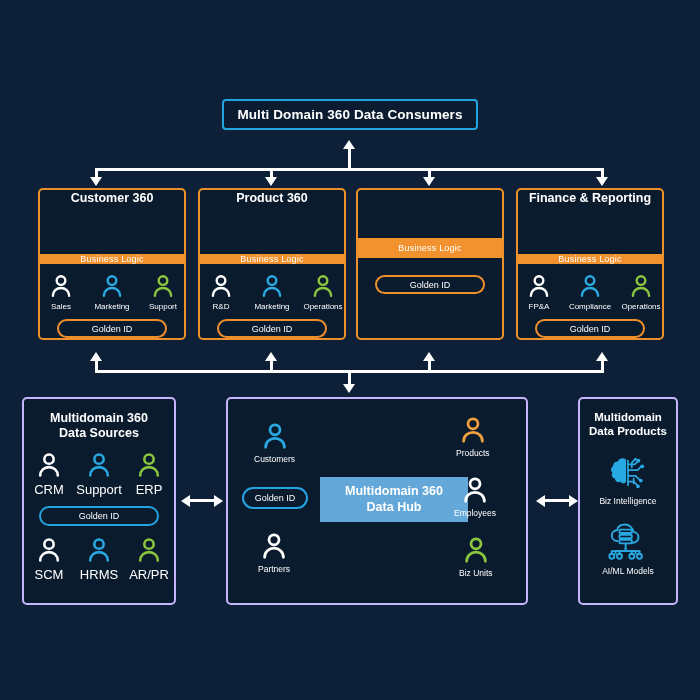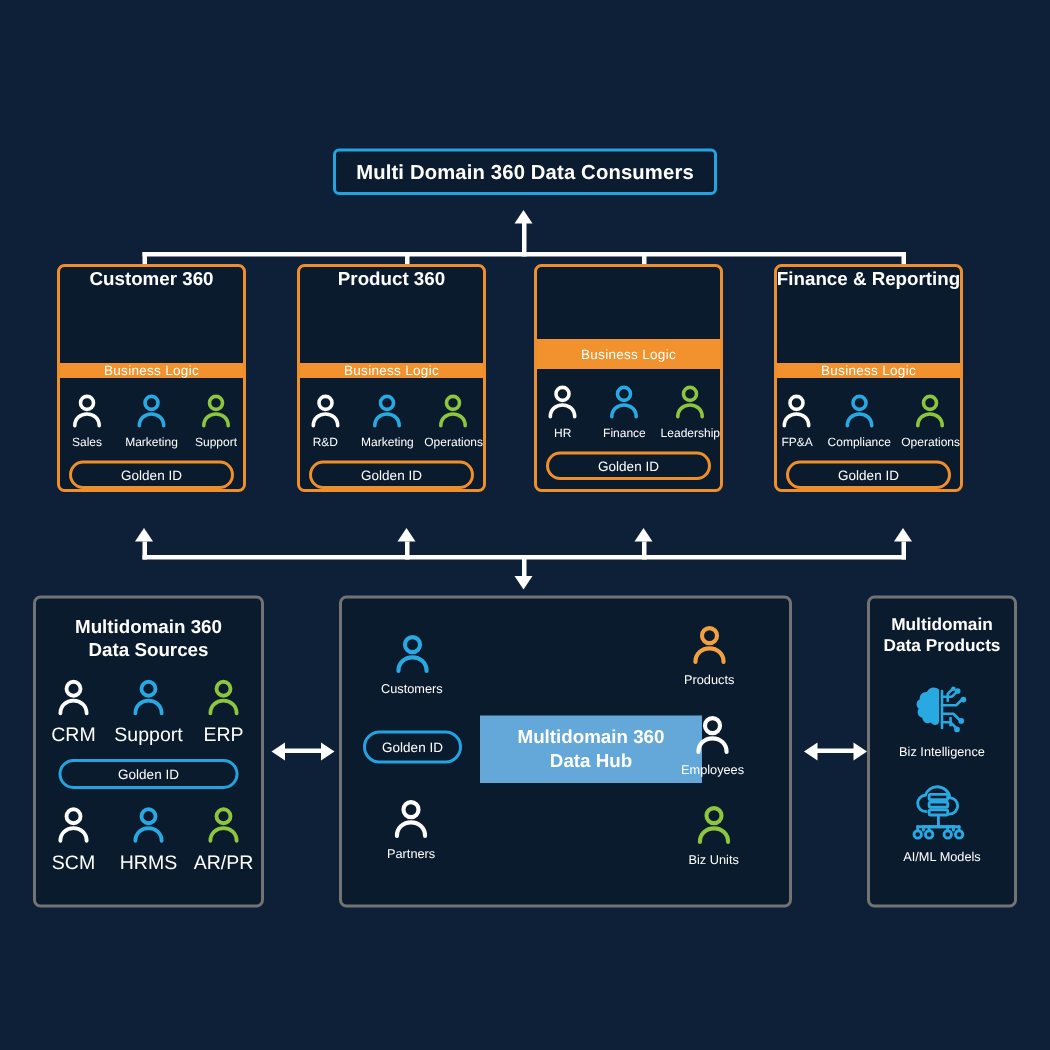--- a/index.html
+++ b/index.html
@@ -24,21 +24,21 @@
   
   .bus { position: absolute; background: #ffffff; }
   .arrow-head { position: absolute; width: 0; height: 0; }
   .arrow-down { border-left: 6px solid transparent; border-right: 6px solid transparent; border-top: 9px solid #ffffff; }
   .arrow-up   { border-left: 6px solid transparent; border-right: 6px solid transparent; border-bottom: 9px solid #ffffff; }
   .arrow-left { border-top: 6px solid transparent; border-bottom: 6px solid transparent; border-right: 9px solid #ffffff; }
   .arrow-right{ border-top: 6px solid transparent; border-bottom: 6px solid transparent; border-left: 9px solid #ffffff; }
 
   
   .card {
-    position: absolute; top: 176px; width: 126px; height: 152px;
+    position: absolute; top: 188px; width: 148px; height: 152px;
     border: 2px solid #ef8f2b; border-radius: 5px;
     background: #0b1b2e; overflow: hidden;
     display: flex; flex-direction: column;
   }
   .card-title {
     height: 32px; display: flex; align-items: center; justify-content: center;
     color: #ffffff; font-size: 12.5px; font-weight: bold; white-space: nowrap;
   }
   .card-biz {
     height: 20px; background: #f2922e;
@@ -51,21 +51,21 @@
   .person-label { color: #ffffff; font-size: 8px; margin-top: 3px; white-space: nowrap; }
   .pill {
     margin-top: 8px; width: 110px; height: 19px;
     border: 2px solid #ef8f2b; border-radius: 10px;
     display: flex; align-items: center; justify-content: center;
     color: #ffffff; font-size: 9px; background: transparent;
   }
 
   
   .panel {
-    position: absolute; border: 2px solid #737373; border-radius: 5px;
+    position: absolute; border: 2px solid #c4b5fd; border-radius: 5px;
     background: #0b1b2e;
   }
   .panel-title {
     color: #ffffff; font-weight: bold; text-align: center; line-height: 1.18;
   }
 
   #sources { left: 22px; top: 397px; width: 154px; height: 208px; padding-top: 12px; }
   #sources .panel-title { font-size: 12.5px; }
   .src-row { display: flex; justify-content: center; gap: 6px; margin-top: 10px; }
   .src-cell { display: flex; flex-direction: column; align-items: center; width: 44px; }
@@ -182,43 +182,20 @@
           <span class="person-label">Operations</span>
         </div>
       </div>
       <div class="pill">Golden ID</div>
     </div>
   </div>
 
   <div class="card" style="left:356px;">
     <div class="card-biz">Business Logic</div>
     <div class="card-body">
-      <div class="persons">
-        <div class="person">
-          <svg width="26" height="26" viewBox="0 0 24 24">
-            <circle cx="12" cy="7" r="4" fill="none" stroke="#ffffff" stroke-width="2.2"></circle>
-            <path d="M4.5 21c0-4.3 3.4-7.2 7.5-7.2s7.5 2.9 7.5 7.2" fill="none" stroke="#ffffff" stroke-width="2.2" stroke-linecap="round"></path>
-          </svg>
-          <span class="person-label">HR</span>
-        </div>
-        <div class="person">
-          <svg width="26" height="26" viewBox="0 0 24 24">
-            <circle cx="12" cy="7" r="4" fill="none" stroke="#29a9e1" stroke-width="2.2"></circle>
-            <path d="M4.5 21c0-4.3 3.4-7.2 7.5-7.2s7.5 2.9 7.5 7.2" fill="none" stroke="#29a9e1" stroke-width="2.2" stroke-linecap="round"></path>
-          </svg>
-          <span class="person-label">Finance</span>
-        </div>
-        <div class="person">
-          <svg width="26" height="26" viewBox="0 0 24 24">
-            <circle cx="12" cy="7" r="4" fill="none" stroke="#8cc63e" stroke-width="2.2"></circle>
-            <path d="M4.5 21c0-4.3 3.4-7.2 7.5-7.2s7.5 2.9 7.5 7.2" fill="none" stroke="#8cc63e" stroke-width="2.2" stroke-linecap="round"></path>
-          </svg>
-          <span class="person-label">Leadership</span>
-        </div>
-      </div>
       <div class="pill">Golden ID</div>
     </div>
   </div>
 
   <div class="card" style="left:516px;">
     <div class="card-title">Finance &amp; Reporting</div>
     <div class="card-biz">Business Logic</div>
     <div class="card-body">
       <div class="persons">
         <div class="person">

